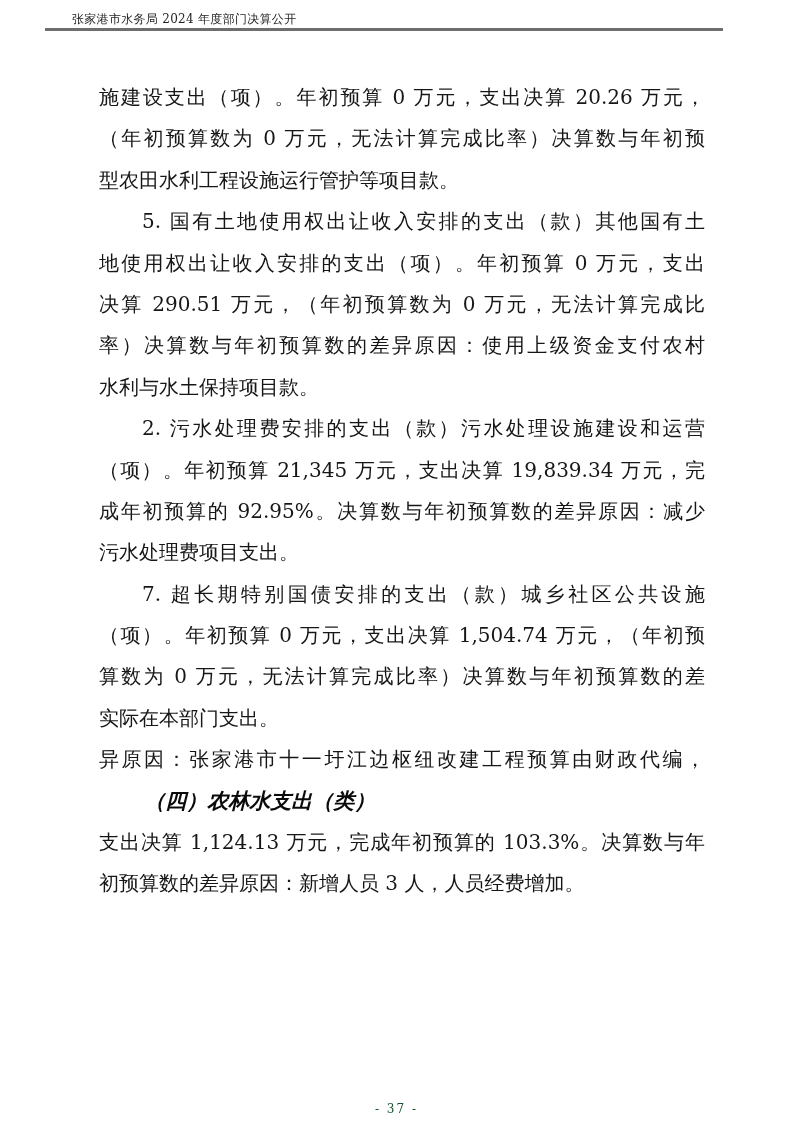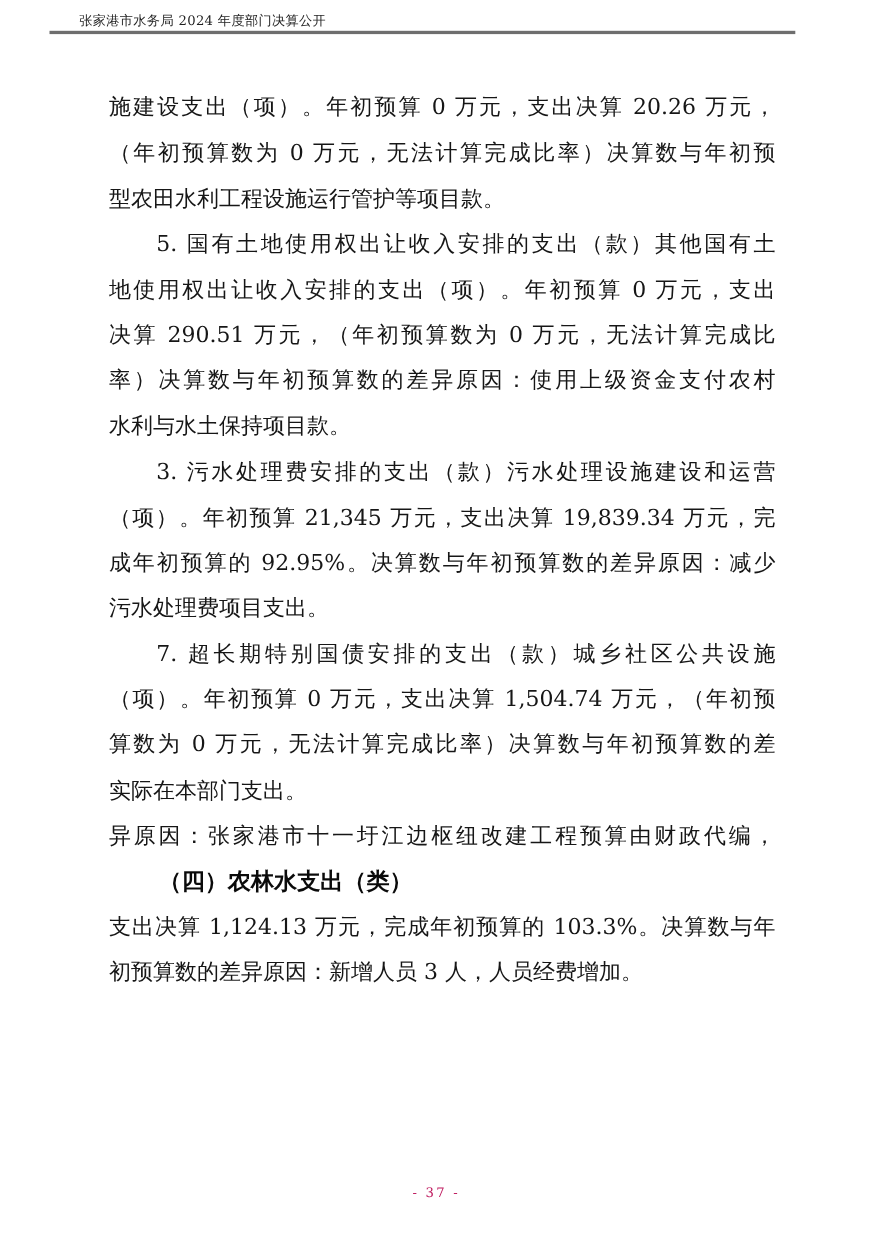--- a/index.html
+++ b/index.html
@@ -48,30 +48,31 @@
     text-justify: inter-character;
     color: #161616;
   }
   .line.fill { text-align-last: justify; }
   .line.indent { text-indent: 2.15em; }
   .para.heading .line {
     font-family: "DejaVu Sans", "Liberation Sans", sans-serif;
     font-weight: 700;
     font-size: 21px;
     color: #0a0a0a;
+    font-style: italic;
   }
   
   .page-number {
     position: absolute;
-    left: 0; top: 1077px;
+    left: 0; top: 1102px;
     width: 793px;
     text-align: center;
     font-size: 12px;
     letter-spacing: 2px;
-    color: #be185d;
+    color: #14532d;
   }
 </style>
 </head>
 <body>
 
 <div class="page">
 
   <header>
     <div class="header-title">张家港市水务局 2024 年度部门决算公开</div>
     <div class="header-rule"></div>
@@ -84,21 +85,21 @@
         <div class="line">型农田水利工程设施运行管护等项目款。</div>
       </div>
       <div class="para">
         <div class="line fill indent">5. 国有土地使用权出让收入安排的支出（款）其他国有土</div>
         <div class="line fill">地使用权出让收入安排的支出（项）。年初预算 0 万元，支出</div>
         <div class="line fill">决算 290.51 万元，（年初预算数为 0 万元，无法计算完成比</div>
         <div class="line fill">率）决算数与年初预算数的差异原因：使用上级资金支付农村</div>
         <div class="line">水利与水土保持项目款。</div>
       </div>
       <div class="para">
-        <div class="line fill indent">3. 污水处理费安排的支出（款）污水处理设施建设和运营</div>
+        <div class="line fill indent">2. 污水处理费安排的支出（款）污水处理设施建设和运营</div>
         <div class="line fill">（项）。年初预算 21,345 万元，支出决算 19,839.34 万元，完</div>
         <div class="line fill">成年初预算的 92.95%。决算数与年初预算数的差异原因：减少</div>
         <div class="line">污水处理费项目支出。</div>
       </div>
       <div class="para">
         <div class="line fill indent">7. 超长期特别国债安排的支出（款）城乡社区公共设施</div>
         <div class="line fill">（项）。年初预算 0 万元，支出决算 1,504.74 万元，（年初预</div>
         <div class="line fill">算数为 0 万元，无法计算完成比率）决算数与年初预算数的差</div>
         <div class="line">实际在本部门支出。</div>
         <div class="line fill">异原因：张家港市十一圩江边枢纽改建工程预算由财政代编，</div>

